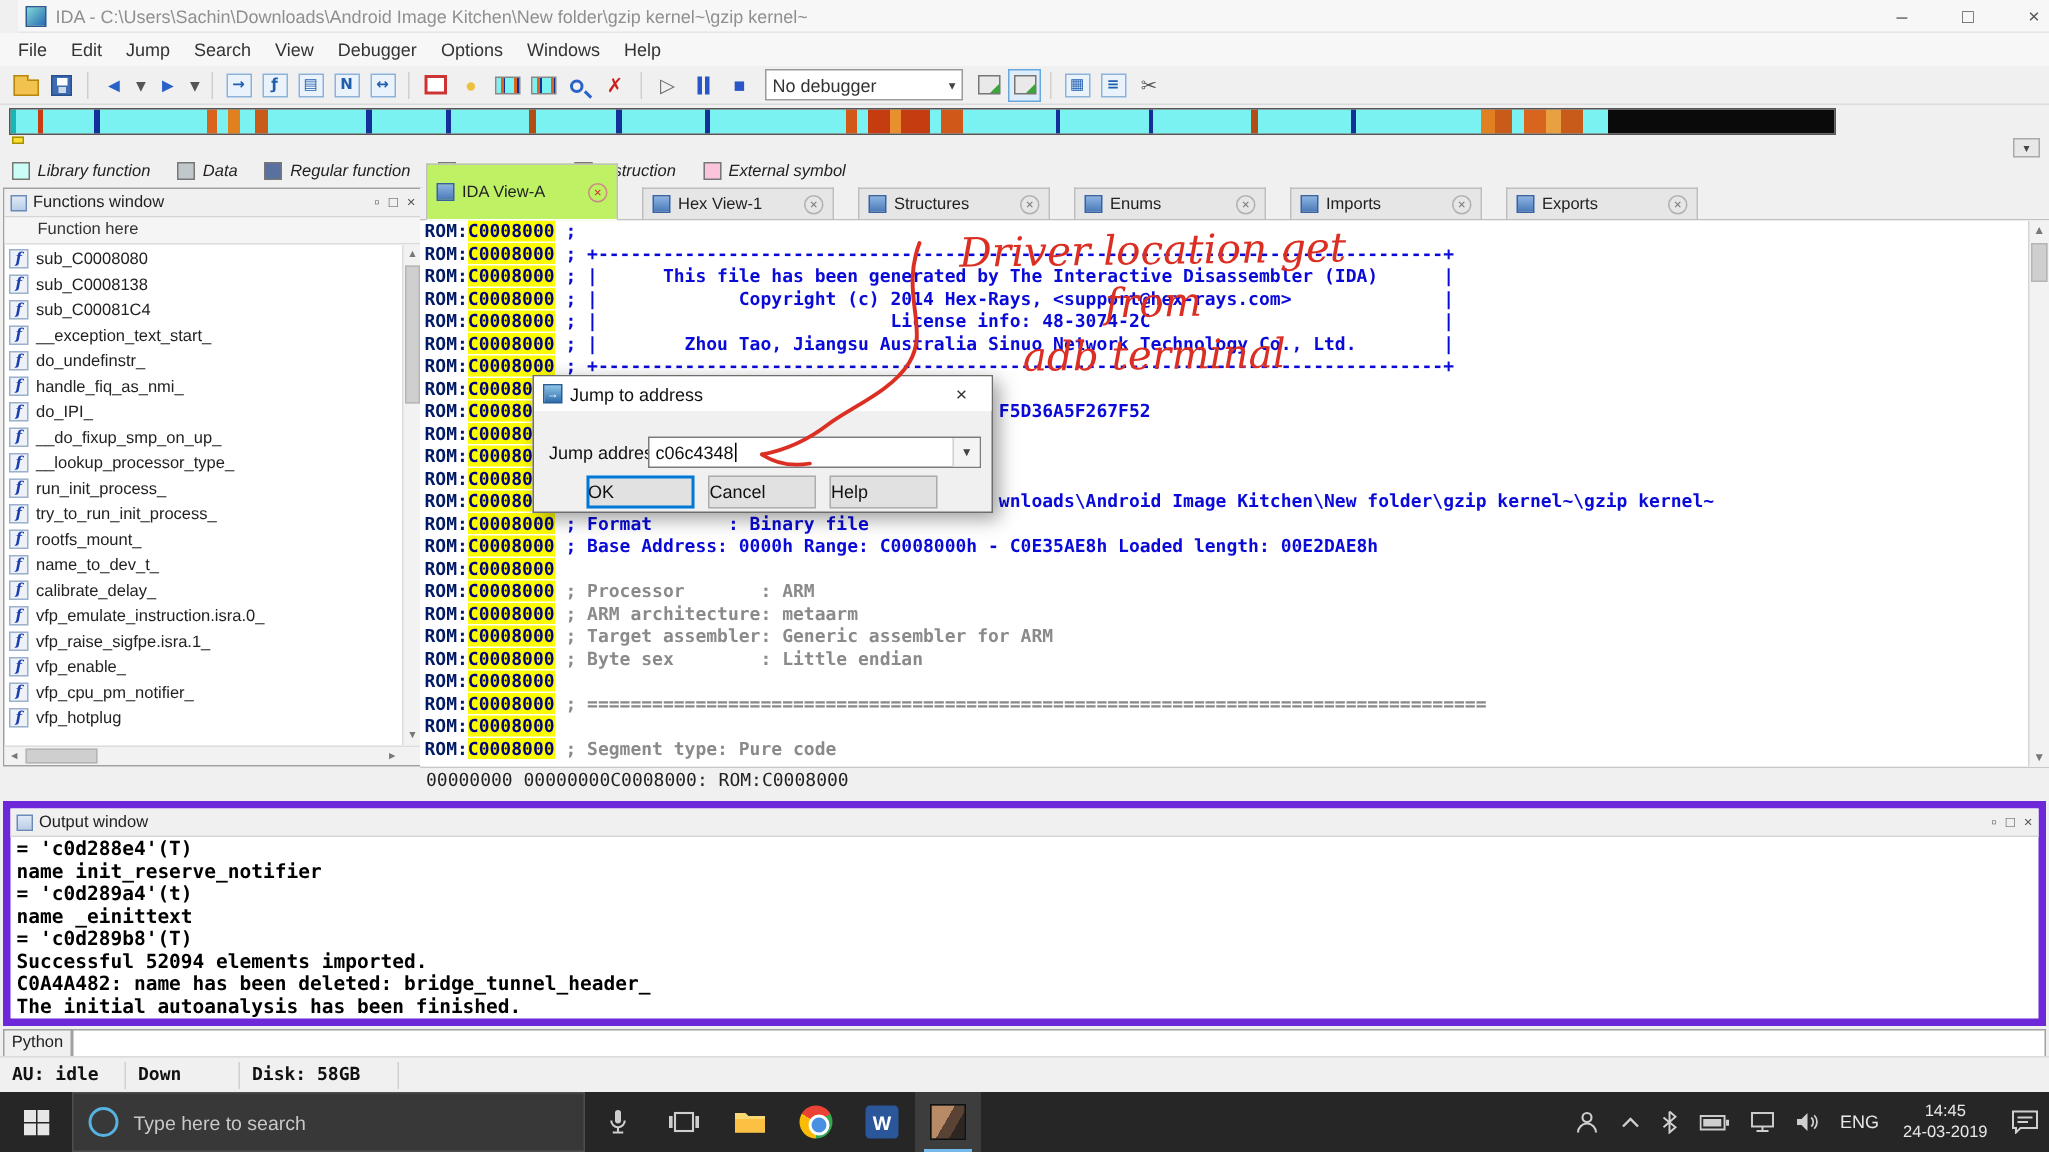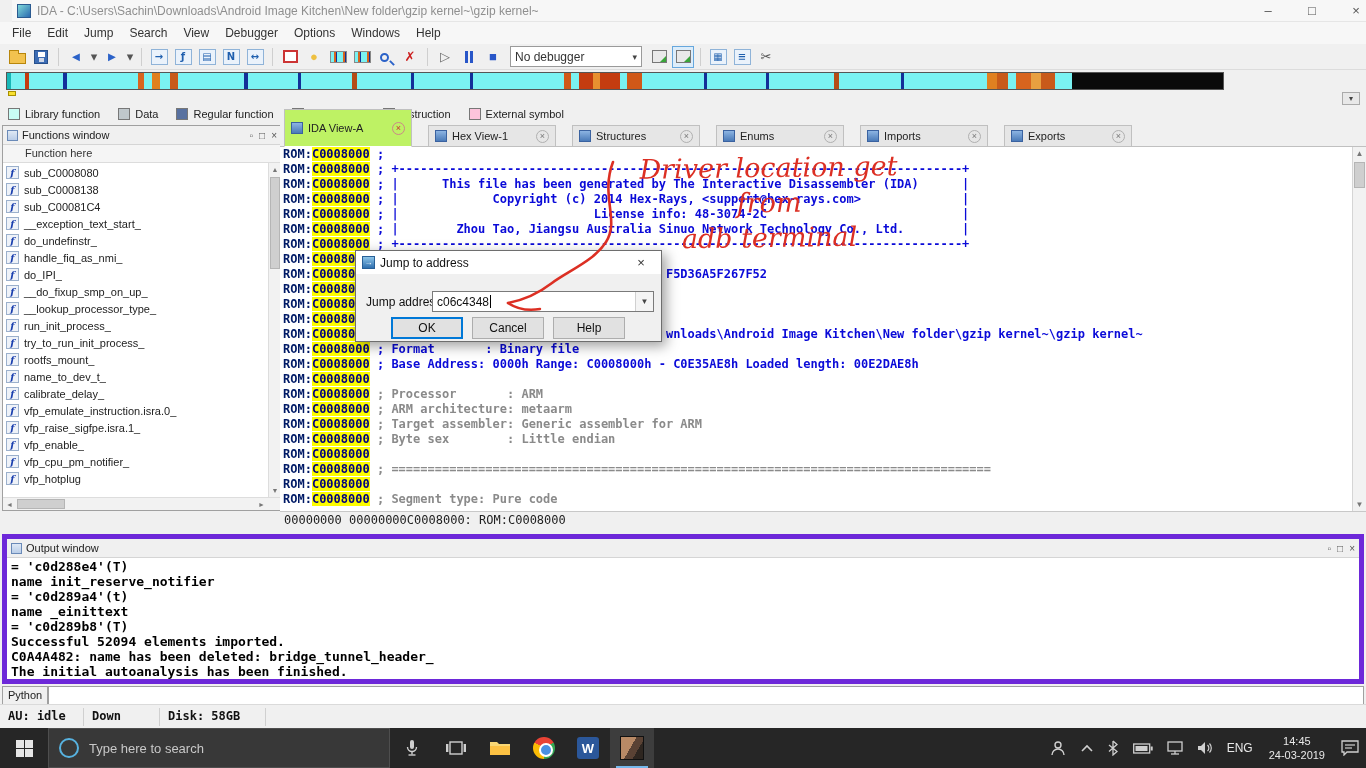--- a/index.html
+++ b/index.html
@@ -50,21 +50,21 @@
       #b44c16 28.4% 28.8%,#7af2f2 28.8% 33.2%,#123098 33.2% 33.5%,#7af2f2 33.5% 38.1%,#123098 38.1% 38.35%,
       #7af2f2 38.35% 45.8%,#d05818 45.8% 46.4%,#7af2f2 46.4% 47%,#c43c10 47% 48.2%,#e89030 48.2% 48.8%,
       #c43c10 48.8% 50.4%,#7af2f2 50.4% 51%,#d05818 51% 52.2%,#7af2f2 52.2% 57.3%,#123098 57.3% 57.55%,
       #7af2f2 57.55% 62.4%,#123098 62.4% 62.65%,#7af2f2 62.65% 68%,#b44c16 68% 68.4%,#7af2f2 68.4% 73.5%,
       #123098 73.5% 73.75%,#7af2f2 73.75% 80.6%,#e08020 80.6% 81.4%,#c85a1a 81.4% 82.3%,#7af2f2 82.3% 83%,
       #d8641e 83% 84.2%,#e8a040 84.2% 85%,#c85a1a 85% 86.2%,#7af2f2 86.2% 87.6%,#0a0a0a 87.6% 100%);}
   .nav-marker{position:absolute;left:8px;top:91px;width:8px;height:5px;background:#f8e030;border:1px solid #a89000;}
   .nav-dropdown{position:absolute;right:6px;top:92px;width:18px;height:13px;border:1px solid #aaa;background:#e8e8e8;font-size:8px;color:#444;display:flex;align-items:center;justify-content:center;}
 
   
-  .legend{position:absolute;left:8px;top:105px;height:18px;display:flex;align-items:center;gap:18px;}
+  .legend{position:absolute;left:8px;top:105px;height:18px;display:flex;align-items:center;gap:18px;font-style:italic;}
   .legend-item{display:flex;align-items:center;gap:5px;}
   .legend-swatch{width:12px;height:12px;border:1px solid #777;display:inline-block;}
   .legend-label{font-size:11px;color:#222;}
 
   
   .func-win{position:absolute;left:2px;top:125px;width:280px;height:386px;background:#fff;border:1px solid #a0a0a0;display:flex;flex-direction:column;}
   .panel-title{height:19px;background:#f0f0f0;border-bottom:1px solid #d5d5d5;display:flex;align-items:center;padding:0 4px;font-size:11px;color:#222;gap:4px;}
   .panel-title .pt-icon{width:11px;height:11px;border:1px solid #6a8ab8;background:linear-gradient(#dfe9f5,#b9cde8);}
   .pt-btns{margin-left:auto;display:flex;gap:6px;color:#555;font-size:10px;}
   .func-header{height:18px;background:#f5f5f5;border-bottom:1px solid #dcdcdc;font-size:11px;color:#333;padding:2px 4px 0 22px;}
@@ -99,21 +99,21 @@
   
   .dialog{position:absolute;left:355px;top:250px;width:307px;height:92px;background:#f0f0f0;border:1px solid #6e6e6e;box-shadow:4px 4px 12px rgba(0,0,0,.38);z-index:40;}
   .dialog-title{height:23px;background:#fff;display:flex;align-items:center;padding:0 6px;gap:5px;font-size:12px;color:#111;}
   .dlg-icon{width:13px;height:13px;background:linear-gradient(#8cc4e8,#2f6fae);border:1px solid #275f96;color:#fff;font-size:8px;line-height:12px;text-align:center;}
   .dlg-close{margin-left:auto;width:28px;text-align:center;color:#333;font-size:13px;}
   .dlg-label{position:absolute;left:10px;top:44px;font-size:12px;color:#111;}
   .combo{position:absolute;left:76px;top:40px;width:222px;height:21px;background:#fff;border:1px solid #7a7a7a;display:flex;align-items:center;}
   .combo-text{flex:1;padding:0 4px;font-size:12px;color:#111;white-space:nowrap;overflow:hidden;}
   .caret{display:inline-block;width:1px;height:13px;background:#000;vertical-align:-2px;margin-left:1px;}
   .combo-arrow{width:18px;height:100%;border-left:1px solid #d0d0d0;background:#f4f4f4;display:flex;align-items:center;justify-content:center;font-size:8px;color:#444;}
-  .dlg-btn{position:absolute;top:66px;width:72px;height:22px;background:#e1e1e1;border:1px solid #adadad;font-size:12px;text-align:center;line-height:20px;color:#111;}
+  .dlg-btn{position:absolute;top:66px;width:72px;height:22px;background:#e1e1e1;border:1px solid #adadad;font-size:12px;line-height:20px;color:#111;}
   .dlg-btn.default{border:1px solid #0078d7;box-shadow:inset 0 0 0 1px #0078d7;}
 
   
   .annot-layer{position:absolute;left:0;top:0;width:1366px;height:768px;z-index:60;pointer-events:none;}
   .annotation{position:absolute;left:604px;top:150px;width:330px;text-align:center;color:#dc2f23;font:italic 27px "DejaVu Serif",serif;line-height:35px;transform:rotate(-.8deg);z-index:61;pointer-events:none;}
 
   
   .output-win{position:absolute;left:2px;top:534px;width:1362px;height:150px;background:#fff;border:5px solid #6d28d9;display:flex;flex-direction:column;}
   .output-body{flex:1;font:bold 13px "DejaVu Sans Mono",monospace;line-height:15px;padding:1px 4px;white-space:pre;overflow:hidden;color:#000;}
 

